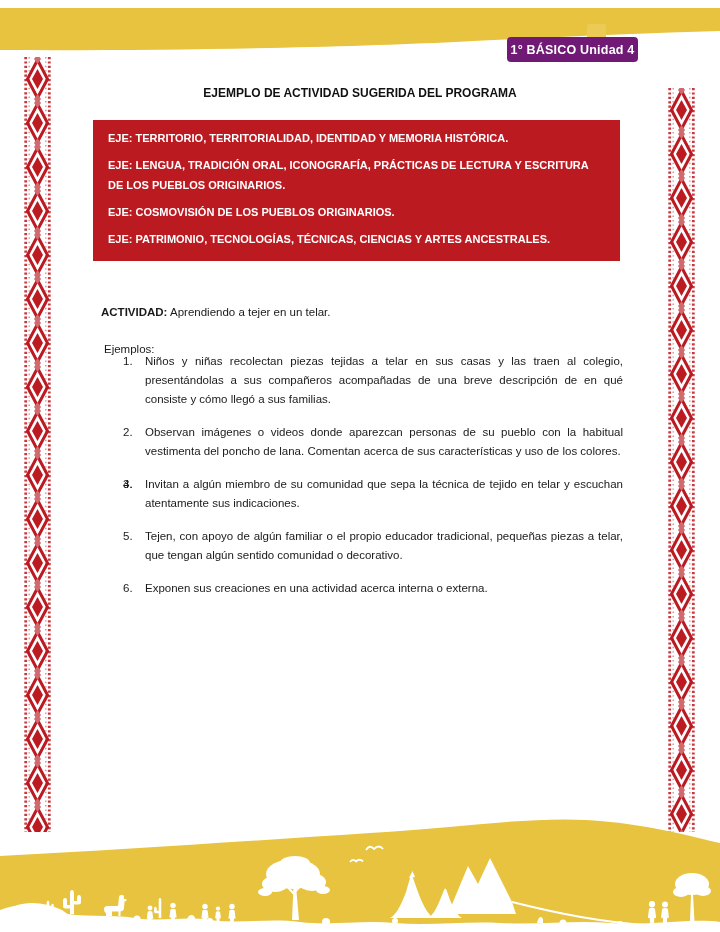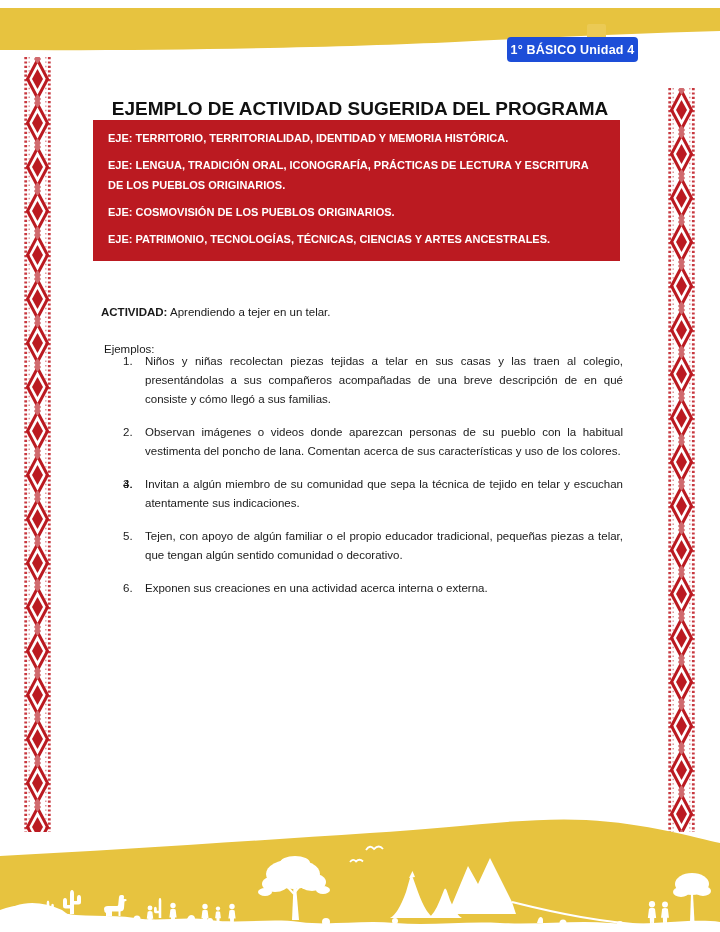--- a/index.html
+++ b/index.html
@@ -2,34 +2,34 @@
 <html><head>
 <meta charset="utf-8">
 <style>
   html,body{margin:0;padding:0;background:#fff;}
   .page{position:relative;width:720px;height:932px;background:#fff;overflow:hidden;
         font-family:"Liberation Sans",sans-serif;color:#1a1a1a;}
 
   
   .top-wave{position:absolute;left:0;top:0;width:720px;height:64px;display:block;}
   .unit-badge{position:absolute;left:507px;top:37px;width:131px;height:25px;
-        background:#1d4ed8;border-radius:4px;display:flex;align-items:center;justify-content:center;
+        background:#701a75;border-radius:4px;display:flex;align-items:center;justify-content:center;
         color:#fff;font-weight:bold;font-size:12.5px;letter-spacing:.2px;}
   .badge-connector{position:absolute;left:587px;top:24px;width:19px;height:16px;
         background:#ebca55;border-radius:2px;}
 
   
   .border-strip{position:absolute;width:27px;}
   .border-strip.left{left:24px;top:57px;height:775px;}
   .border-strip.right{left:668px;top:88px;height:744px;}
   .border-strip svg{display:block;width:100%;height:100%;}
 
   
-  .page-title{position:absolute;left:0;right:0;top:86px;margin:12px;text-align:center;
-        font-size:19px;font-weight:bold;color:#111;}
+  .page-title{position:absolute;left:0;right:0;top:86px;margin:0;text-align:center;
+        font-size:12px;font-weight:bold;color:#111;}
   .eje-box{position:absolute;left:93px;top:120px;width:527px;box-sizing:border-box;
         background:#bb1a21;color:#fff;font-weight:bold;font-size:11px;line-height:20px;
         padding:8px 15px 12px 15px;}
   .eje-box p{margin:0;}
   .eje-box p + p{margin-top:7px;}
 
   .activity-line{position:absolute;left:97px;top:299px;width:526px;margin:4px;
         font-size:11.5px;line-height:19px;}
   .activity-line strong{font-weight:bold;}
   .examples-label{position:absolute;left:97px;top:333px;margin:7px;font-size:11.5px;line-height:19px;}

